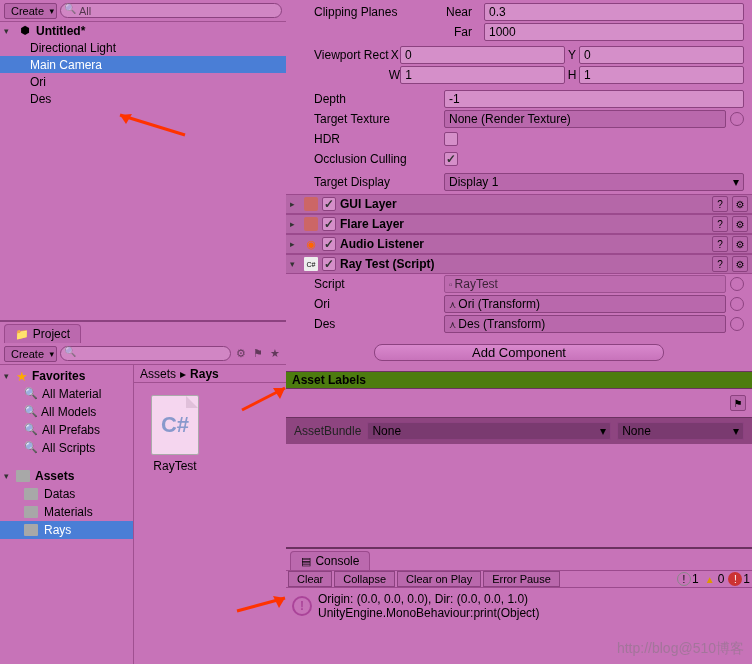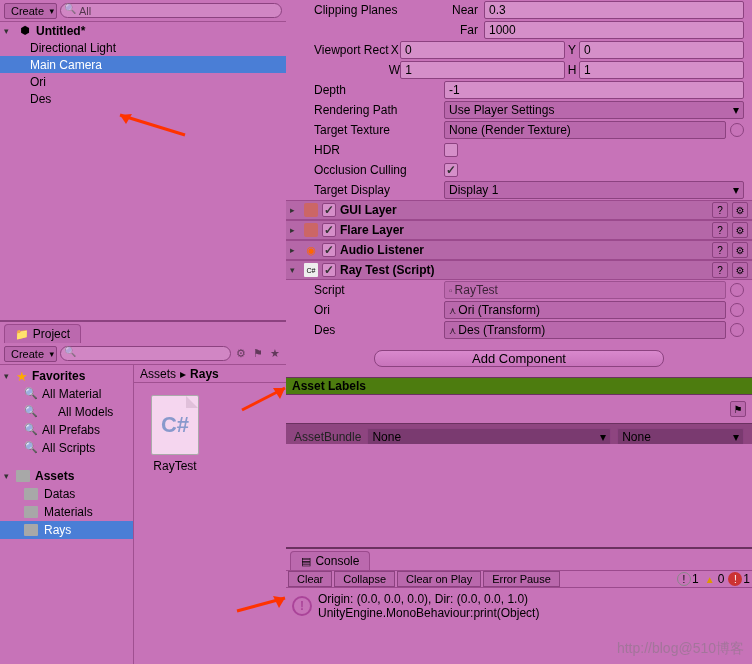--- a/index.html
+++ b/index.html
@@ -19,21 +19,21 @@
 
 
 #hierarchy-panel { position:absolute; left:0; top:0; width:286px; height:320px; display:flex; flex-direction:column; }
 #project-panel { position:absolute; left:0; top:320px; width:286px; height:344px; display:flex; flex-direction:column; }
 #inspector-panel { position:absolute; left:286px; top:0; width:466px; height:444px; overflow:hidden; display:flex; flex-direction:column; }
 #console-panel { position:absolute; left:286px; top:547px; width:466px; height:117px; display:flex; flex-direction:column; }
 
 
 .insp-row { display:flex; align-items:center; padding:1px 8px; min-height:20px; }
 .insp-lbl { width:150px; color:#000; font-size:12px; padding-left:20px; }
-.insp-sublbl { width:40px; color:#000; text-align:right; padding-right:6px; }
+.insp-sublbl { width:40px; color:#000; text-align:right; padding-right:12px; }
 .insp-field { background:#d58fc9; border:1px solid #8c4280; border-radius:2px; padding:1px 4px; color:#000; height:18px; flex:1; font-size:12px; }
 .insp-dropdown { background:#b968ac; border:1px solid #8c4280; border-radius:2px; padding:1px 4px; color:#000; height:18px; flex:1; position:relative; font-size:12px; }
 .insp-dropdown::after { content:"▾"; position:absolute; right:4px; }
 .checkbox { width:14px; height:14px; background:#d58fc9; border:1px solid #8c4280; border-radius:2px; display:inline-flex; align-items:center; justify-content:center; font-size:12px; color:#333; }
 .checkbox.checked::after { content:"✓"; font-weight:bold; }
 .component-hdr { display:flex; align-items:center; background:#b567a8; border-top:1px solid #9b4a8d; border-bottom:1px solid #9b4a8d; padding:1px 4px; height:20px; gap:4px; }
 .component-hdr .title { font-weight:bold; flex:1; font-size:12px; }
 .mini-icon { width:16px; height:16px; border:1px solid #8c4280; border-radius:2px; background:#b968ac; display:inline-flex; align-items:center; justify-content:center; font-size:10px; }
 .add-component-btn { background:linear-gradient(#d989cd,#c873bb); border:1px solid #8c4280; border-radius:8px; width:290px; height:22px; margin:10px auto; display:flex; align-items:center; justify-content:center; font-size:13px; }
 .obj-field { background:#b968ac; border:1px solid #8c4280; border-radius:2px; padding:1px 4px; color:#000; height:18px; flex:1; display:flex; align-items:center; gap:2px; font-size:12px; }
@@ -103,21 +103,21 @@
         <span class="fav-icon">★</span>
         <b>Favorites</b>
       </div>
       <div id="fav-items">
           <div class="proj-tree-row" style="padding-left: 24px;">
             <span class="mag-icon">🔍</span>
             <span style="margin-left:2px">All Material</span>
           </div>
           <div class="proj-tree-row" style="padding-left: 24px;">
             <span class="mag-icon">🔍</span>
-            <span style="margin-left:18px">All Models</span>
+            <span style="margin-left:1px">All Models</span>
           </div>
           <div class="proj-tree-row" style="padding-left: 24px;">
             <span class="mag-icon">🔍</span>
             <span style="margin-left:2px">All Prefabs</span>
           </div>
           <div class="proj-tree-row" style="padding-left: 24px;">
             <span class="mag-icon">🔍</span>
             <span style="margin-left:2px">All Scripts</span>
           </div>
         </div>
@@ -182,24 +182,20 @@
     <span class="insp-lbl"></span>
     <span style="width:18px;text-align:center">W</span>
     <input class="insp-field" style="flex: 1 1 0%;" value="1">
     <span style="width:24px;text-align:center">H</span>
     <input class="insp-field" style="flex: 1 1 0%;" value="1">
   </div>
   <div style="height:8px"></div>
   <div class="insp-row">
     <span class="insp-lbl">Depth</span>
     <input class="insp-field" value="-1" style="">
-  </div>
-  <div class="insp-row">
-    <span class="insp-lbl">Rendering Path</span>
-    <div class="insp-dropdown">Use Player Settings</div>
   </div>
   <div class="insp-row">
     <span class="insp-lbl">Target Texture</span>
     <div class="obj-field">None (Render Texture)</div>
     <span class="obj-picker"></span>
   </div>
   <div class="insp-row">
     <span class="insp-lbl">HDR</span>
     <span class="checkbox"></span>
   </div>

